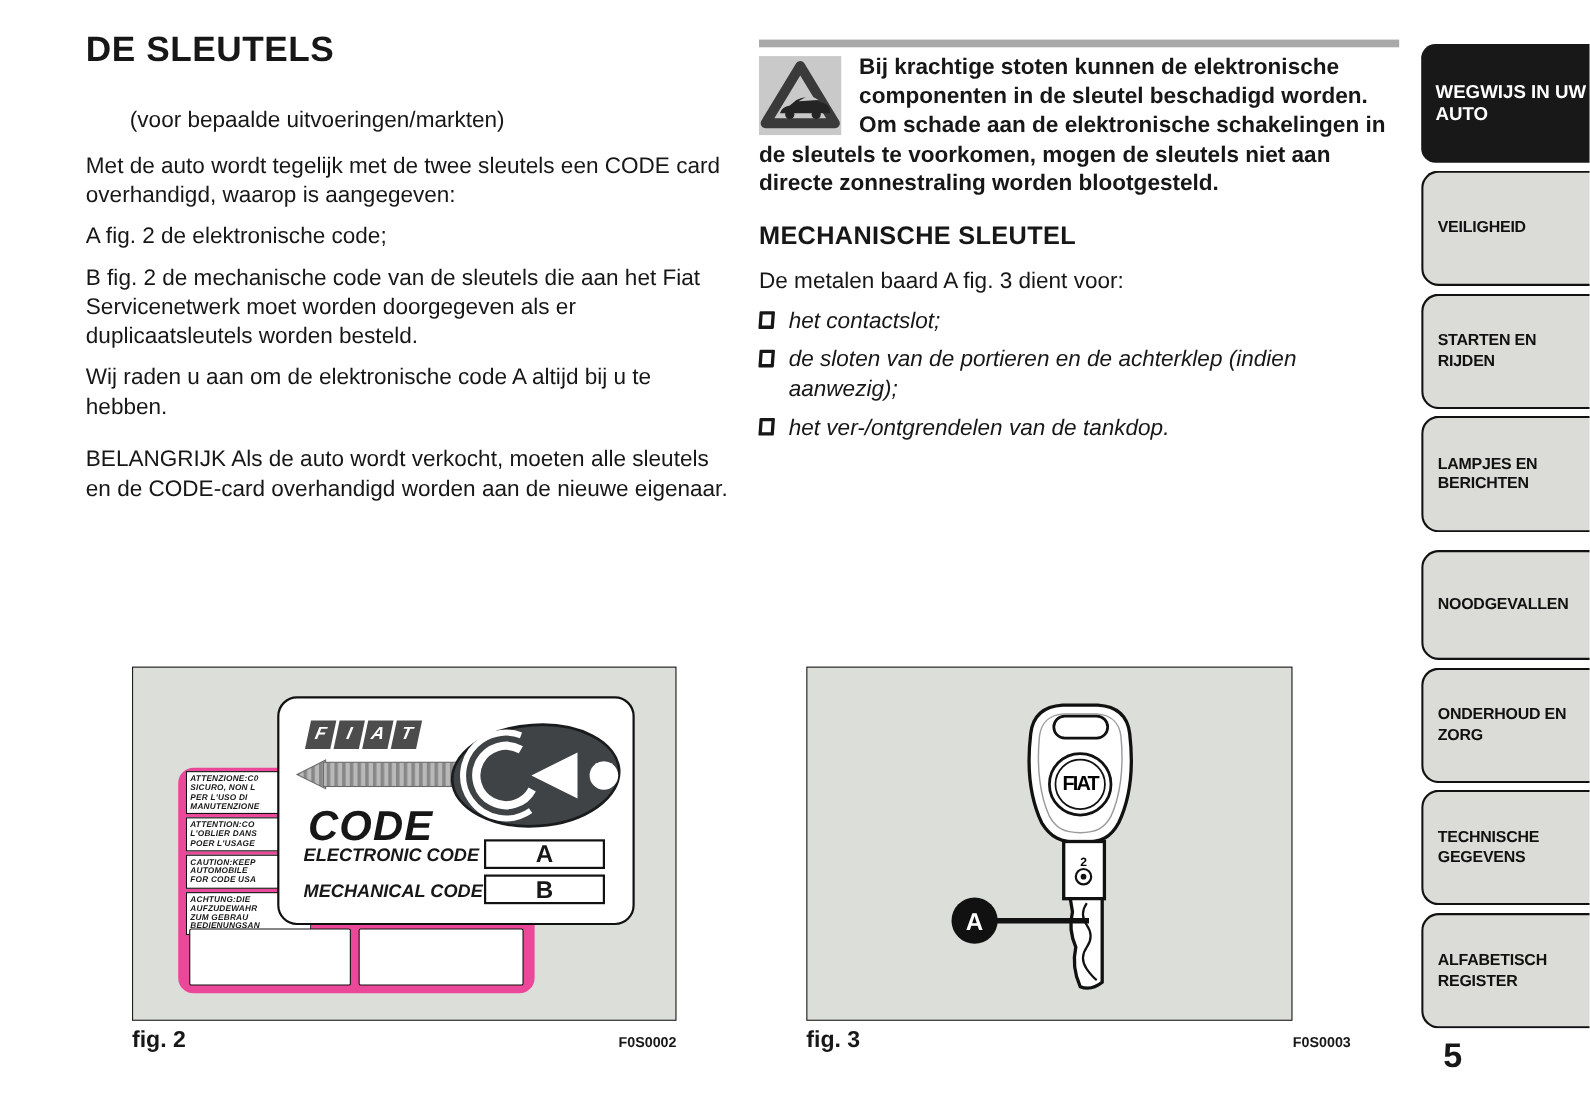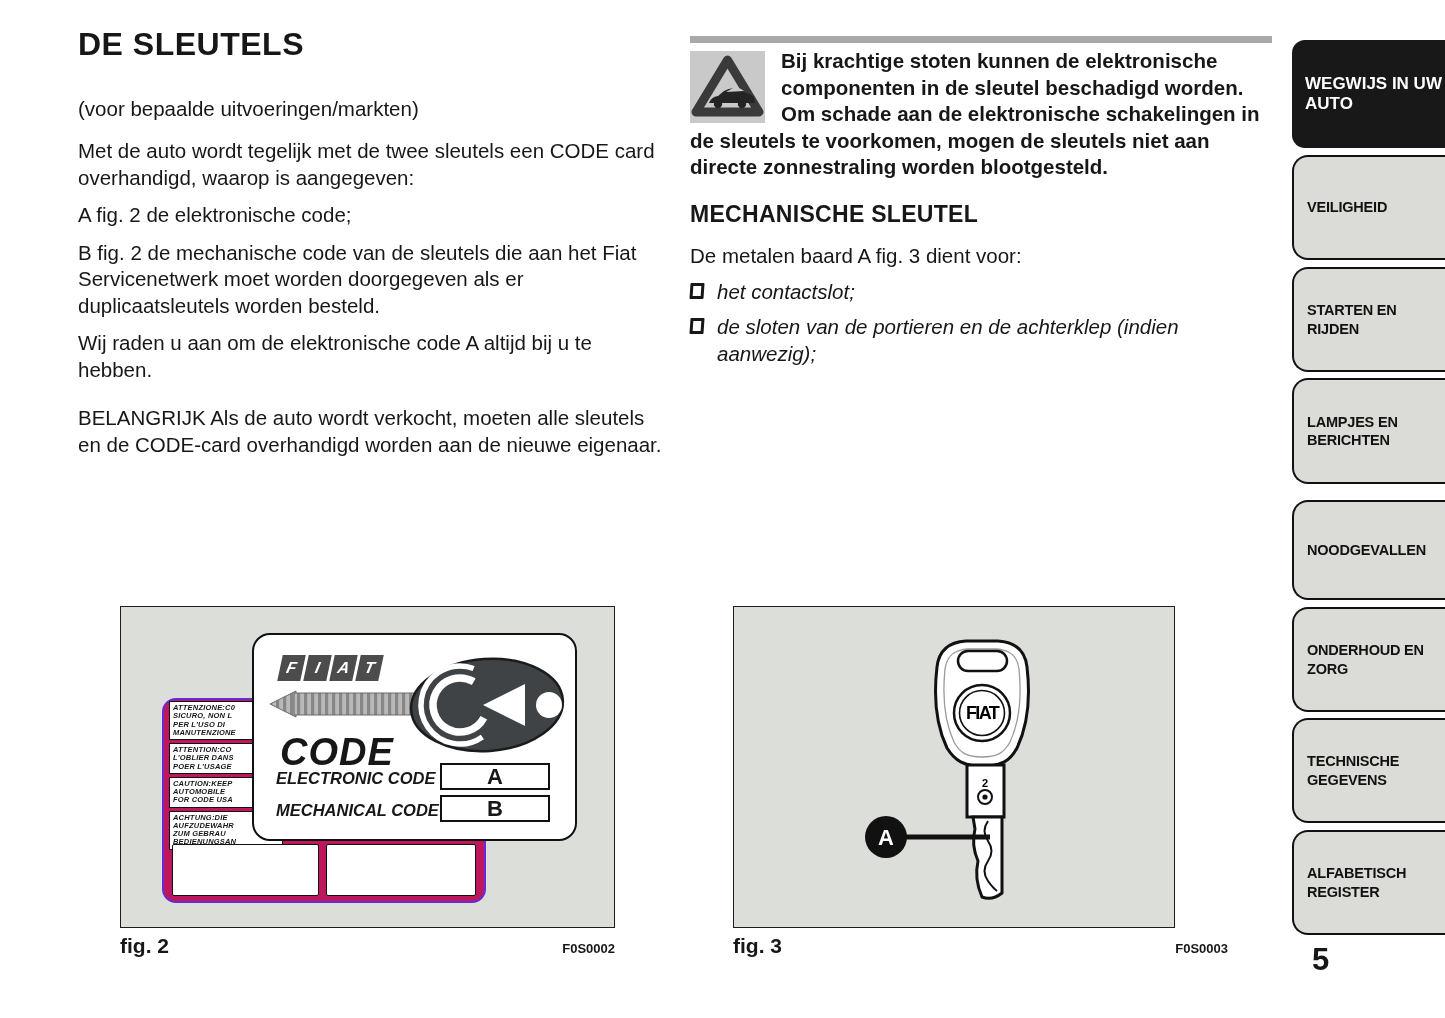--- a/index.html
+++ b/index.html
@@ -8,21 +8,21 @@
     position:relative;
     background:#ffffff;
     font-family:"Liberation Sans", sans-serif;
     color:#171717;
     overflow:hidden;
   }
   
   .col-left { position:absolute; left:78px; top:26px; width:586px; }
   .page-title { font-size:32px; font-weight:bold; letter-spacing:0.5px; margin-bottom:34px; }
   .sec-heading { font-size:23px; font-weight:bold; letter-spacing:0.3px; margin-bottom:3px; }
-  .sec-sub { font-size:20.5px; margin-bottom:17px; }
+  .sec-sub { font-size:20.5px; margin-bottom:17px;margin-left:40px; }
   .para { font-size:20.5px; line-height:26.5px; margin-bottom:11px; }
   .para.gap-top { margin-top:22px; }
 
   
   .col-right { position:absolute; left:690px; top:36px; width:582px; }
   .warn-topbar { height:7px; background:#a9a9a9; margin-bottom:5px; }
   .warning-block { font-size:20.5px; line-height:26.5px; font-weight:bold; }
   .warn-icon { float:left; width:75px; height:72px; margin-right:16px; margin-top:3px; }
   .mech-heading { font-size:23px; font-weight:bold; letter-spacing:0.3px; margin-top:20px; margin-bottom:15px; clear:both; }
   .mech-intro { font-size:20.5px; line-height:26px; margin-bottom:10px; }
@@ -33,21 +33,21 @@
   
   .figure { position:absolute; background:#dcdeda; border:1.6px solid #1d1d1d; }
   #fig2 { left:120px; top:606px; width:495px; height:322px; }
   #fig3 { left:733px; top:606px; width:442px; height:322px; }
   .fig-caption-row { position:absolute; top:934px; width:495px; display:flex; justify-content:space-between; align-items:baseline; }
   .fig-caption-row.f2 { left:120px; } .fig-caption-row.f3 { left:733px; }
   .fig-label { font-size:21px; font-weight:bold; }
   .fig-code { font-size:13px; font-weight:bold; }
 
   
-  .back-card { position:absolute; left:41px; top:91px; width:324px; height:205px; background:#be185d; border:2px solid #6d28d9; border-radius:14px; }
+  .back-card { position:absolute; left:41px; top:91px; width:324px; height:205px; background:#ec4899; border:2px solid #ec4899; border-radius:14px; }
   .back-labels { position:absolute; left:5px; top:1px; width:114px; }
   .back-label { background:#fff; border:1.5px solid #111; margin-bottom:3px; padding:2px 3px;
     font-size:7.5px; font-weight:bold; font-style:italic; line-height:1.1; letter-spacing:0.2px; white-space:pre-line; }
   .front-card { position:absolute; left:131px; top:26px; width:325px; height:208px; background:#fff; border:2.2px solid #111; border-radius:18px; }
   .fiat-logo { position:absolute; left:26px; top:20px; display:flex; gap:3px; }
   .fiat-tile { width:23px; height:26px; background:#4c4c4c; transform:skewX(-12deg);
     color:#fff; font-weight:bold; font-style:italic; font-size:16px; display:flex; align-items:center; justify-content:center; }
   .key2-svg { position:absolute; left:8px; top:22px; width:306px; height:96px; }
   .code-word { position:absolute; left:26px; top:96px; font-size:38px; font-weight:bold; font-style:italic; letter-spacing:1px; }
   .code-row-label { position:absolute; left:22px; font-size:16.5px; font-weight:bold; font-style:italic; }
@@ -95,20 +95,24 @@
   <h2 class="mech-heading">MECHANISCHE SLEUTEL</h2>
   <p class="mech-intro">De metalen baard A fig. 3 dient voor:</p>
   <ul class="checklist">
     <li>
       <span class="check-box"></span>
       <span>het contactslot;</span>
     </li>
     <li>
       <span class="check-box"></span>
       <span>de sloten van de portieren en de achterklep (indien aanwezig);</span>
+    </li>
+    <li>
+      <span class="check-box"></span>
+      <span>het ver-/ontgrendelen van de tankdop.</span>
     </li>
   </ul>
 </div>
 
 <div class="figure" id="fig2">
   <div class="back-card">
     <div class="back-labels">
       <div class="back-label">ATTENZIONE:C0
 SICURO, NON L
 PER L'USO DI

